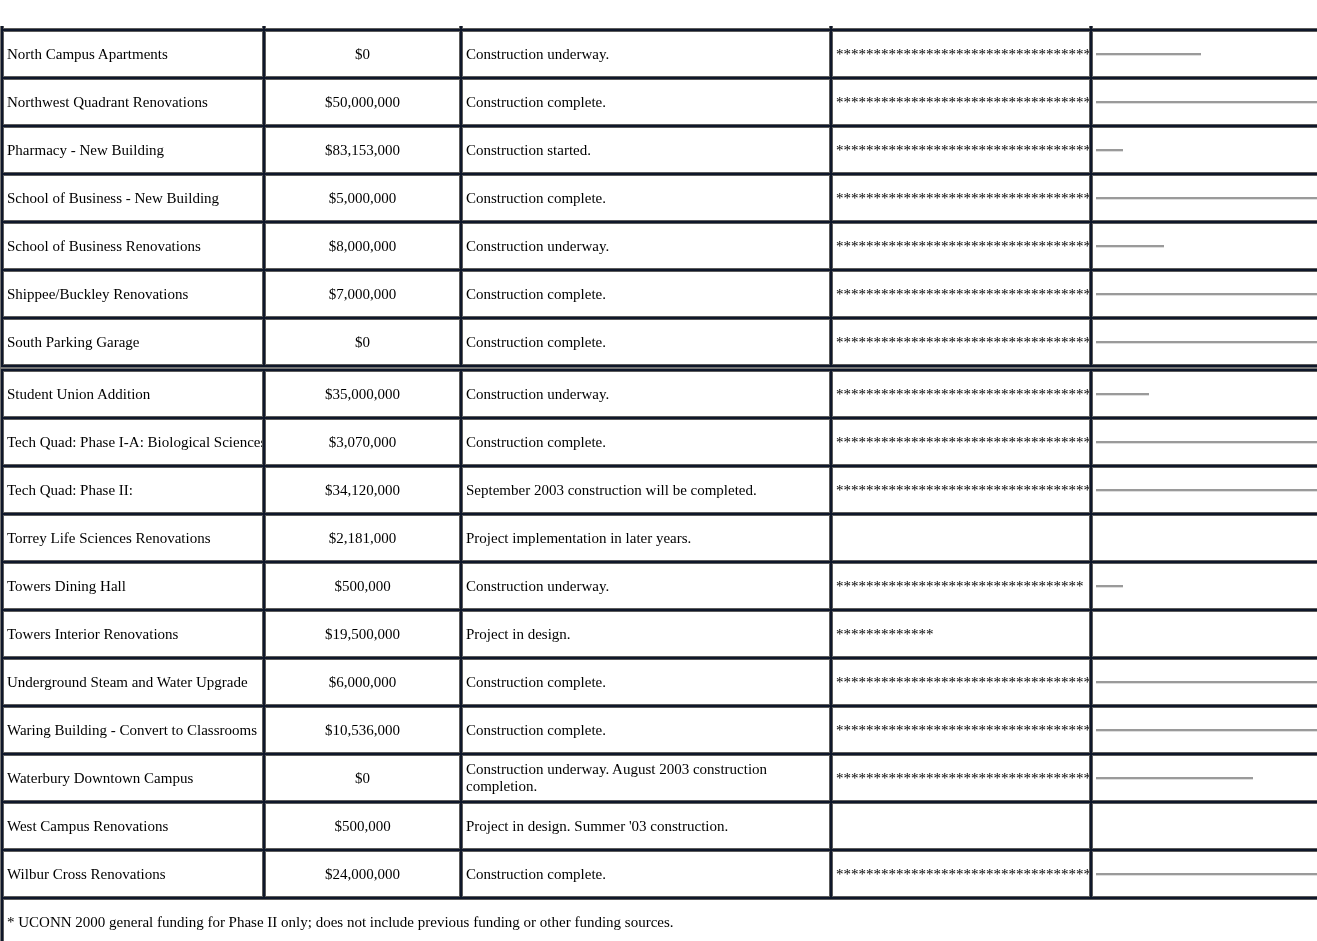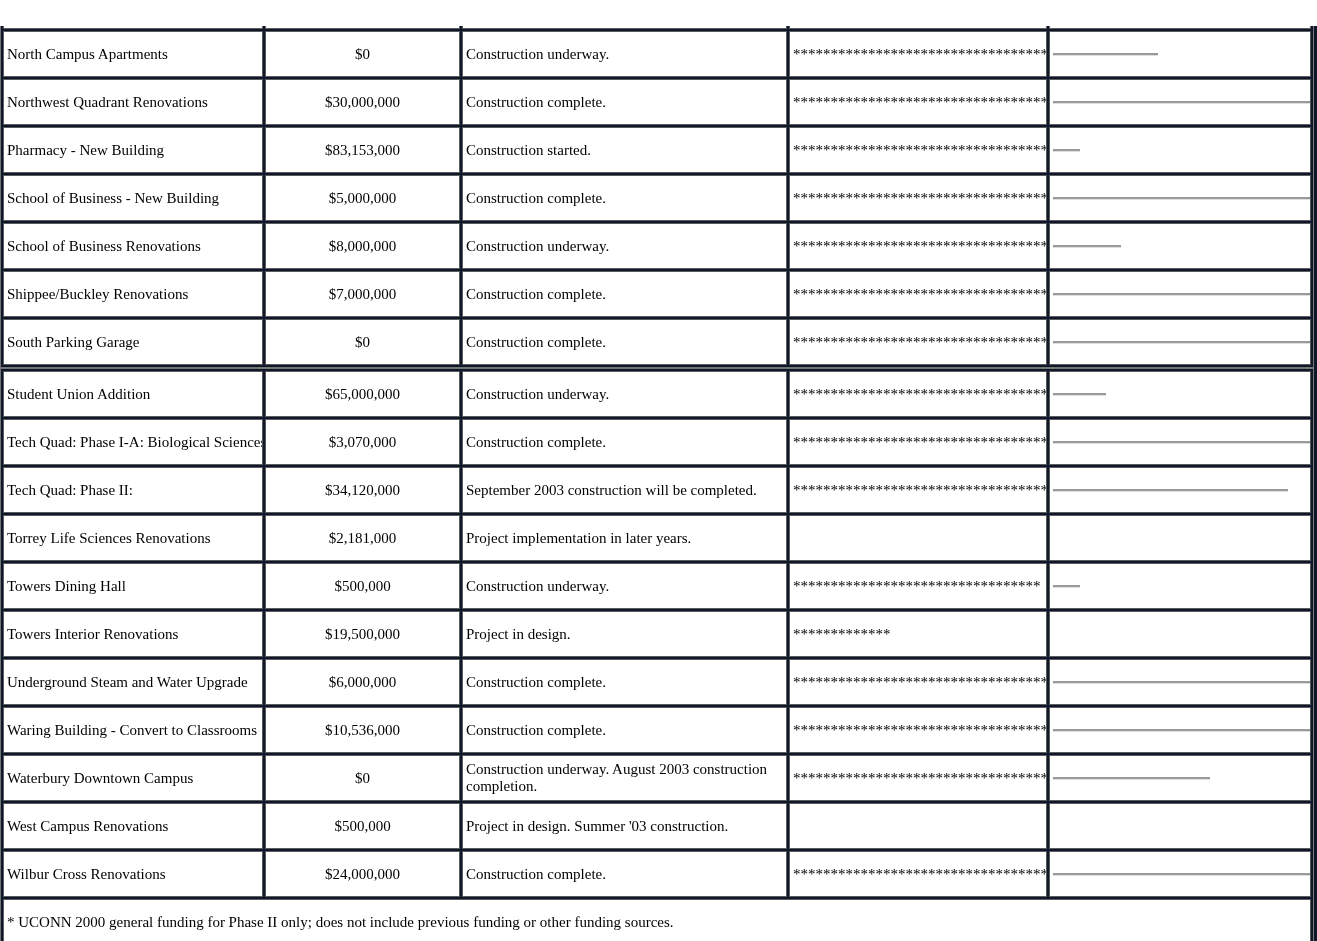--- a/index.html
+++ b/index.html
@@ -24,21 +24,21 @@
     box-sizing:border-box;
     border:1px solid #5c5c5c;
     padding:1px 3px;
     height:46px;
     vertical-align:middle;
     background:#fff;
     overflow:hidden;
   }
   td.c1{width:260px;white-space:nowrap;}
   td.c2{width:195px;text-align:center;}
-  td.c3{width:325px;}
+  td.c3{width:368px;}
   td.c4{width:258px;white-space:nowrap;letter-spacing:0;}
   td.c5{width:262px;overflow:visible;}
   tr.cutoff td{height:46px;}
   td.footnote{
     height:16px;
     padding:0 3px;
     white-space:nowrap;
   }
   .bar{
     height:2px;
@@ -65,21 +65,21 @@
           <td class="c1">North Campus Apartments</td>
           <td class="c2">$0</td>
           <td class="c3">Construction underway.</td>
           <td class="c4">**********************************</td>
           <td class="c5">
             <div class="bar" style="width: 105px;"></div>
           </td>
         </tr>
         <tr>
           <td class="c1">Northwest Quadrant Renovations</td>
-          <td class="c2">$30,000,000</td>
+          <td class="c2">$50,000,000</td>
           <td class="c3">Construction complete.</td>
           <td class="c4">**********************************</td>
           <td class="c5">
             <div class="bar full"></div>
           </td>
         </tr>
         <tr>
           <td class="c1">Pharmacy - New Building</td>
           <td class="c2">$83,153,000</td>
           <td class="c3">Construction started.</td>
@@ -123,21 +123,21 @@
           <td class="c5">
             <div class="bar full"></div>
           </td>
         </tr>
       </tbody>
   </table>
   <table class="grid t2">
     <tbody>
         <tr>
           <td class="c1">Student Union Addition</td>
-          <td class="c2">$65,000,000</td>
+          <td class="c2">$35,000,000</td>
           <td class="c3">Construction underway.</td>
           <td class="c4">**********************************</td>
           <td class="c5">
             <div class="bar" style="width: 53px;"></div>
           </td>
         </tr>
         <tr>
           <td class="c1">Tech Quad: Phase I-A: Biological Sciences I</td>
           <td class="c2">$3,070,000</td>
           <td class="c3">Construction complete.</td>

